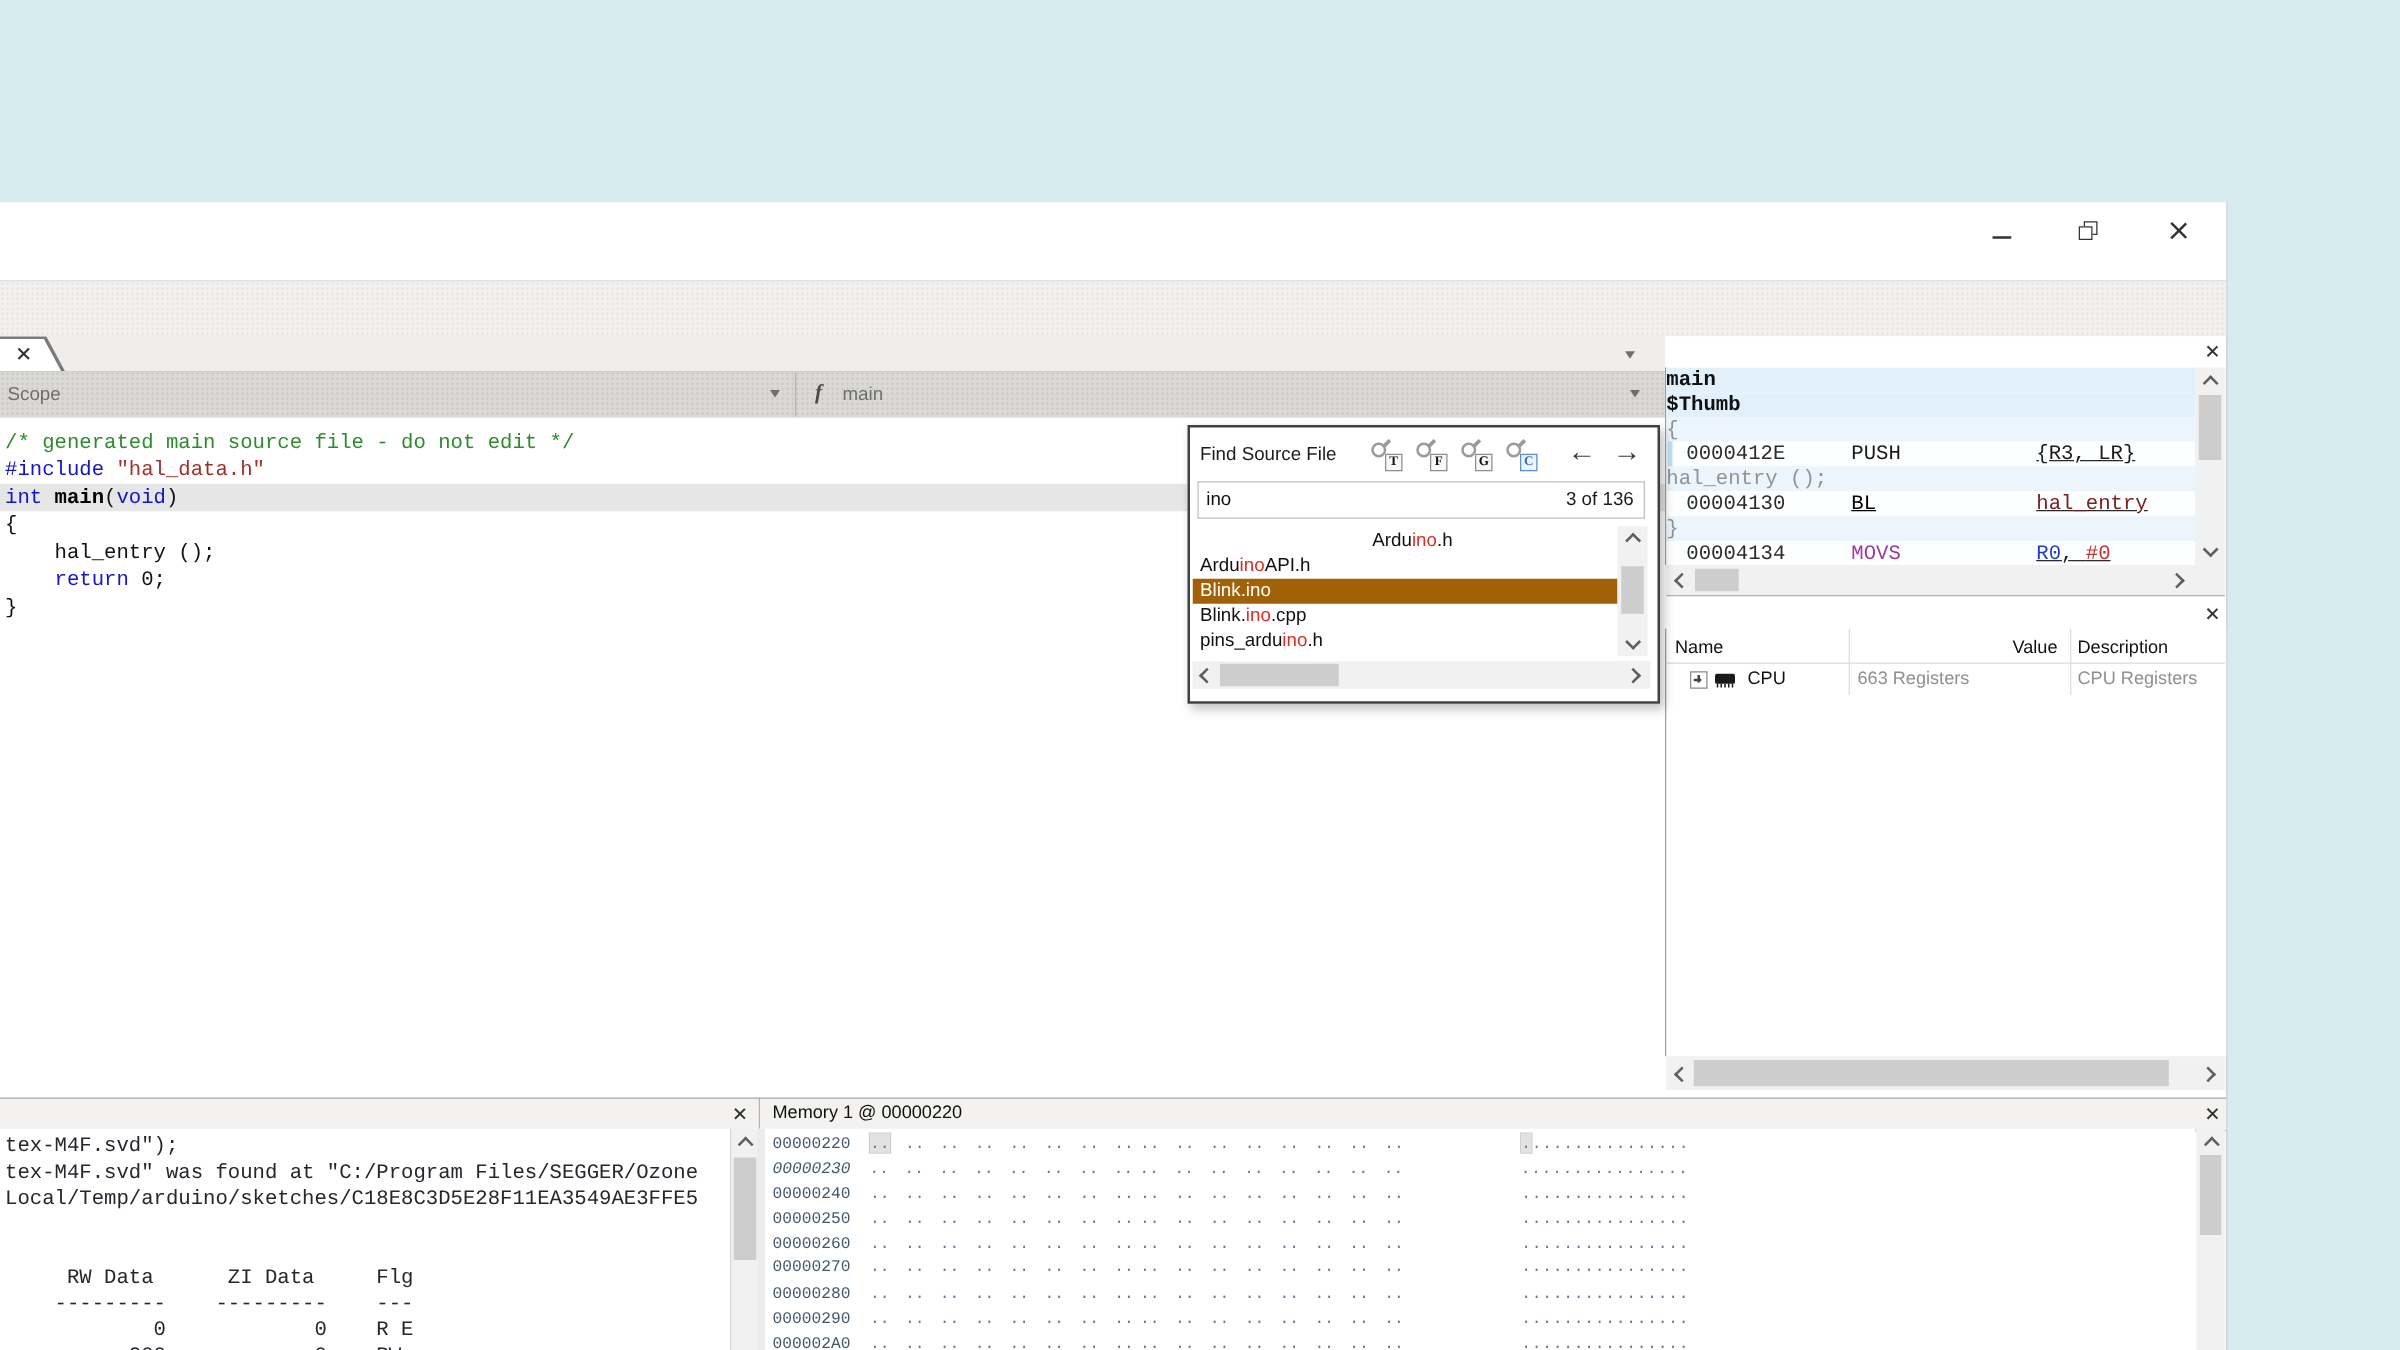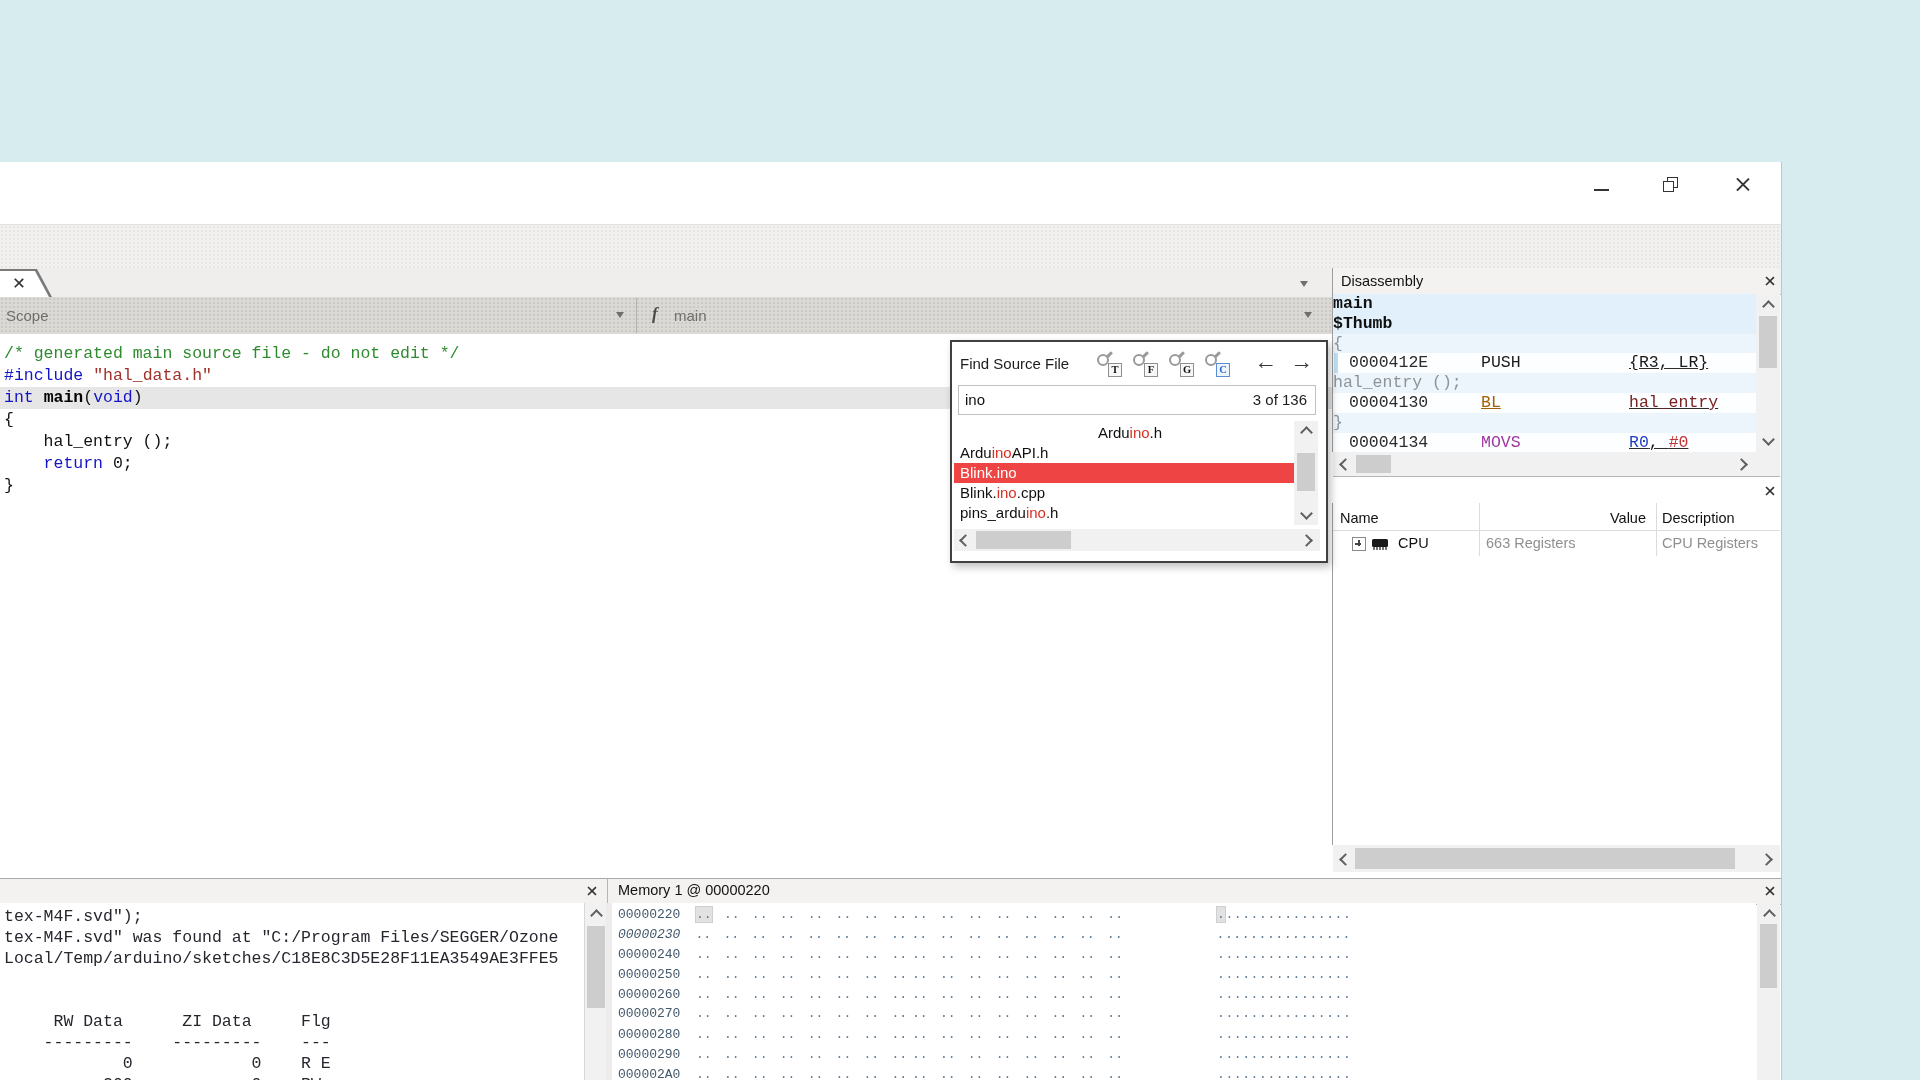--- a/index.html
+++ b/index.html
@@ -63,21 +63,21 @@
             font-family:"Liberation Serif",serif;font-weight:bold;font-size:10.5px;line-height:12px;text-align:center;color:#111;}
   .mag.active .ltr{border-color:#5b8dd6;color:#2e6bc4;background:#eef4fd;}
   .fd-arrow{position:absolute;font-size:23px;font-weight:bold;color:#3a3a3a;line-height:22px;}
   .fd-input{position:absolute;left:6px;top:43px;width:356px;height:28px;border:1px solid #c0c0c0;background:#fff;}
   .fd-input .val{position:absolute;left:6px;top:5px;font-size:15px;color:#111;}
   .fd-input .cnt{position:absolute;right:8px;top:5px;font-size:15px;color:#1c1c1c;}
   .fd-list{position:absolute;left:2px;top:79px;width:340px;height:104px;overflow:hidden;}
   .fd-item{position:absolute;left:0;width:340px;height:20px;font-size:15px;line-height:20px;padding-left:6px;
            white-space:pre;color:#111;cursor:default;}
   .fd-item .match{color:#d93025;}
-  .fd-item.selected{background:#ef4444;color:#fff;}
+  .fd-item.selected{background:#a16207;color:#fff;}
   .fd-item.selected .match{color:#fff;}
 
   
   .panel-title{background:#f3f2f0;border-bottom:1px solid #b5b5b5;font-size:14.5px;}
   .ptitle-text{position:absolute;left:8px;top:5px;color:#111;}
   .dis-row{position:absolute;left:0;width:424px;height:20px;font-family:"Liberation Mono","DejaVu Sans Mono",monospace;
            font-size:16.5px;line-height:20px;white-space:pre;}
   .dis-symbol{background:#e1f0fa;font-weight:bold;color:#111;}
   .dis-source{background:#ecf5fb;color:#8f9396;}
   .dis-instr{background:#fdfeff;color:#2b2b2b;}
@@ -139,31 +139,28 @@
       <div class="cline" style="top: 9px;"><span class="tok-comment">/* generated main source file - do not edit */</span></div>
       <div class="cline" style="top: 31px;"><span class="tok-keyword">#include</span><span class="tok-plain"> </span><span class="tok-string">"hal_data.h"</span></div>
       <div class="cur-line" style="top: 53px;"></div>
       <div class="cline" style="top: 53px;"><span class="tok-keyword">int</span><span class="tok-plain"> </span><span class="tok-function">main</span><span class="tok-plain">(</span><span class="tok-keyword">void</span><span class="tok-plain">)</span></div>
       <div class="cline" style="top: 75px;"><span class="tok-plain">{</span></div>
       <div class="cline" style="top: 97px;"><span class="tok-plain">    hal_entry ();</span></div>
       <div class="cline" style="top: 119px;"><span class="tok-plain">    </span><span class="tok-keyword">return</span><span class="tok-plain"> 0;</span></div>
       <div class="cline" style="top: 141px;"><span class="tok-plain">}</span></div>
     </div>
 
-  <div class="abs panel-title" style="left:1332px;top:268px;width:448px;height:26px;border-left:1px solid #9e9e9e;">
-    <span class="ptitle-text">Disassembly</span>
-  </div>
   <div class="abs xic" style="left:1764px;top:275px;transform:scale(0.8);"></div>
   <div class="abs" id="dis-body" style="left:1332px;top:294px;width:424px;height:158px;background:#fff;border-left:1px solid #9e9e9e;overflow:hidden;">
       <div class="dis-row dis-symbol" style="top: 0px;"><span>main</span></div>
       <div class="dis-row dis-symbol" style="top: 19.8px;"><span>$Thumb</span></div>
       <div class="dis-row dis-source" style="top: 39.6px;"><span>{</span></div>
       <div class="dis-row dis-instr" style="top: 59.4px;"><div class="cur-marker"></div><span class="daddr">0000412E</span><span class="dmn" style="color: rgb(27, 27, 27);">PUSH</span><span class="dops"><span class="op-plain">{R3, LR}</span></span></div>
       <div class="dis-row dis-source" style="top: 79.2px;"><span>hal_entry ();</span></div>
-      <div class="dis-row dis-instr" style="top: 99px;"><span class="daddr">00004130</span><span class="dmn" style="color: #a16207; text-decoration: underline;">BL</span><span class="dops"><span class="op-symbolref">hal_entry</span></span></div>
+      <div class="dis-row dis-instr" style="top: 99px;"><span class="daddr">00004130</span><span class="dmn" style="color: #000000; text-decoration: underline;">BL</span><span class="dops"><span class="op-symbolref">hal_entry</span></span></div>
       <div class="dis-row dis-source" style="top: 118.8px;"><span>}</span></div>
       <div class="dis-row dis-instr" style="top: 138.6px;"><span class="daddr">00004134</span><span class="dmn" style="color: rgb(160, 57, 159);">MOVS</span><span class="dops"><span class="op-reg">R0</span><span class="op-plain">, </span><span class="op-imm">#0</span></span></div>
     </div>
 
   <div class="abs sb-track" style="left:1756px;top:294px;width:24px;height:158px;">
     <span class="chv chv-up" style="left:8px;top:8px;"></span>
     <span class="sb-thumb" style="position:absolute;left:3px;top:22px;width:18px;height:52px;"></span>
     <span class="chv chv-down" style="left:8px;bottom:8px;"></span>
   </div>
 

